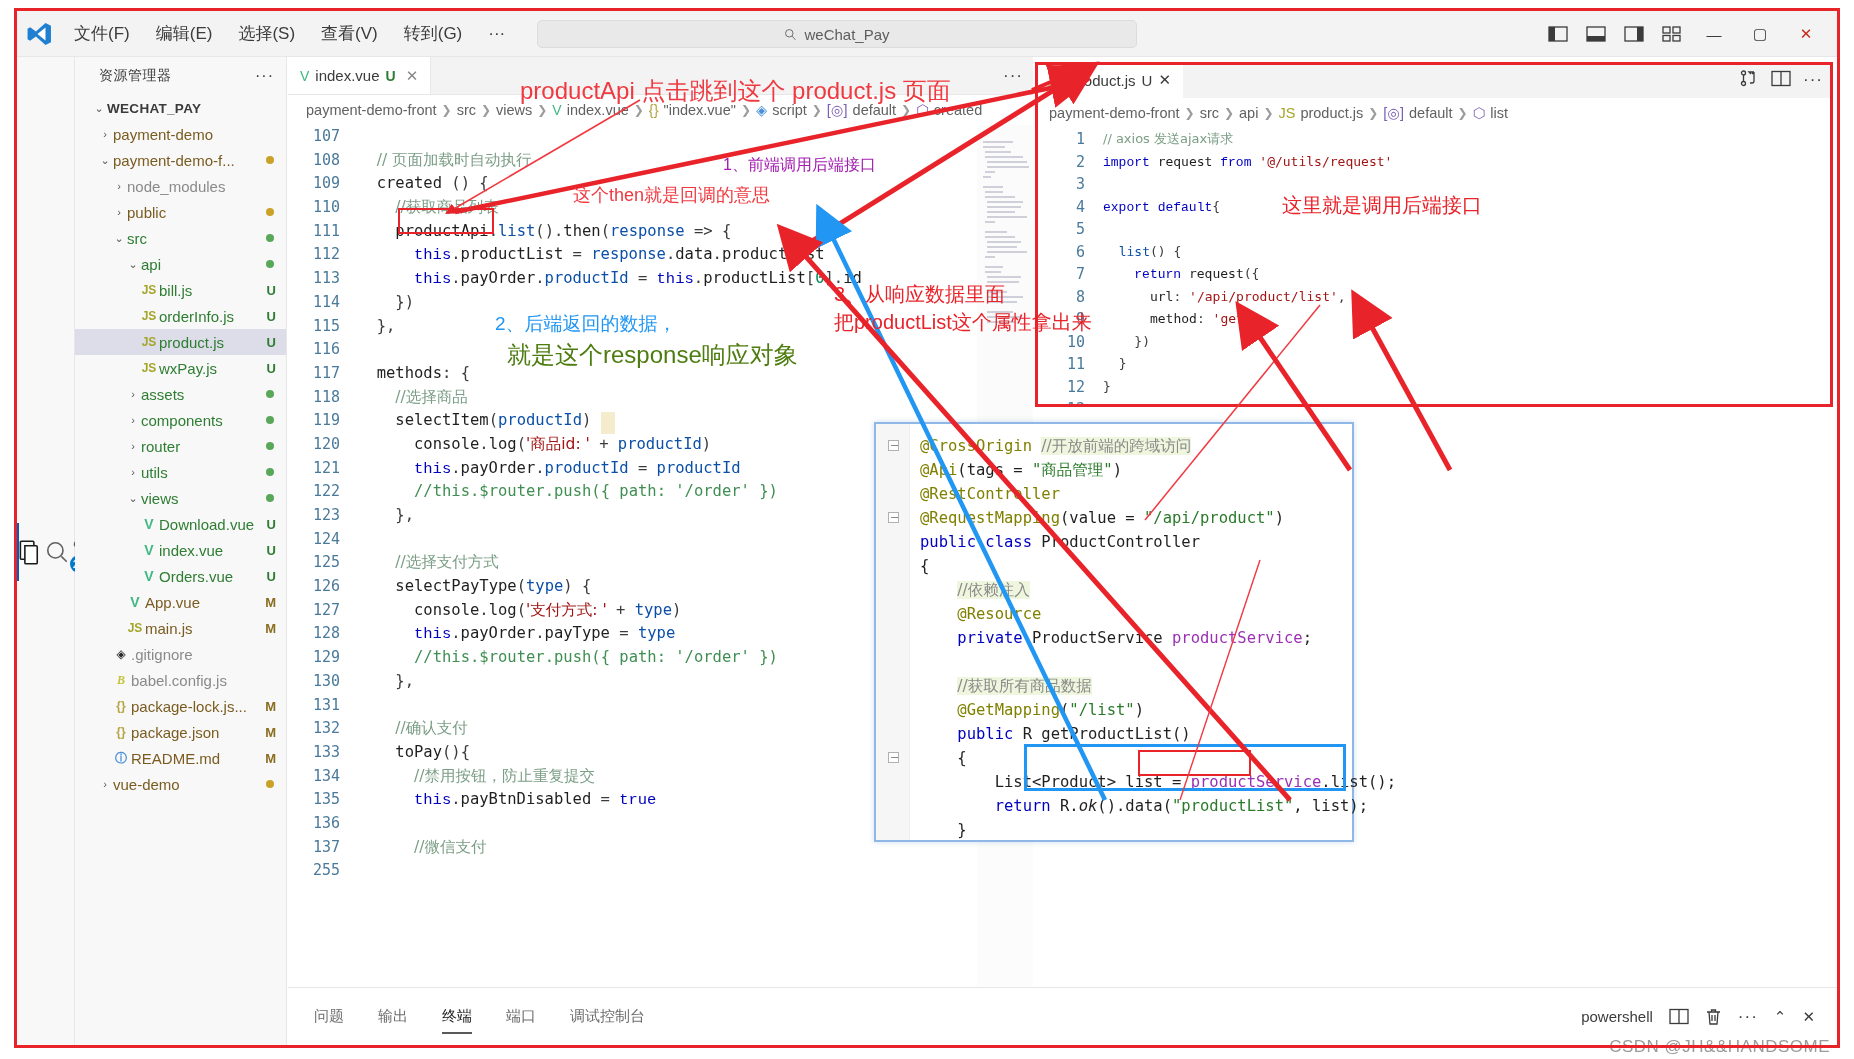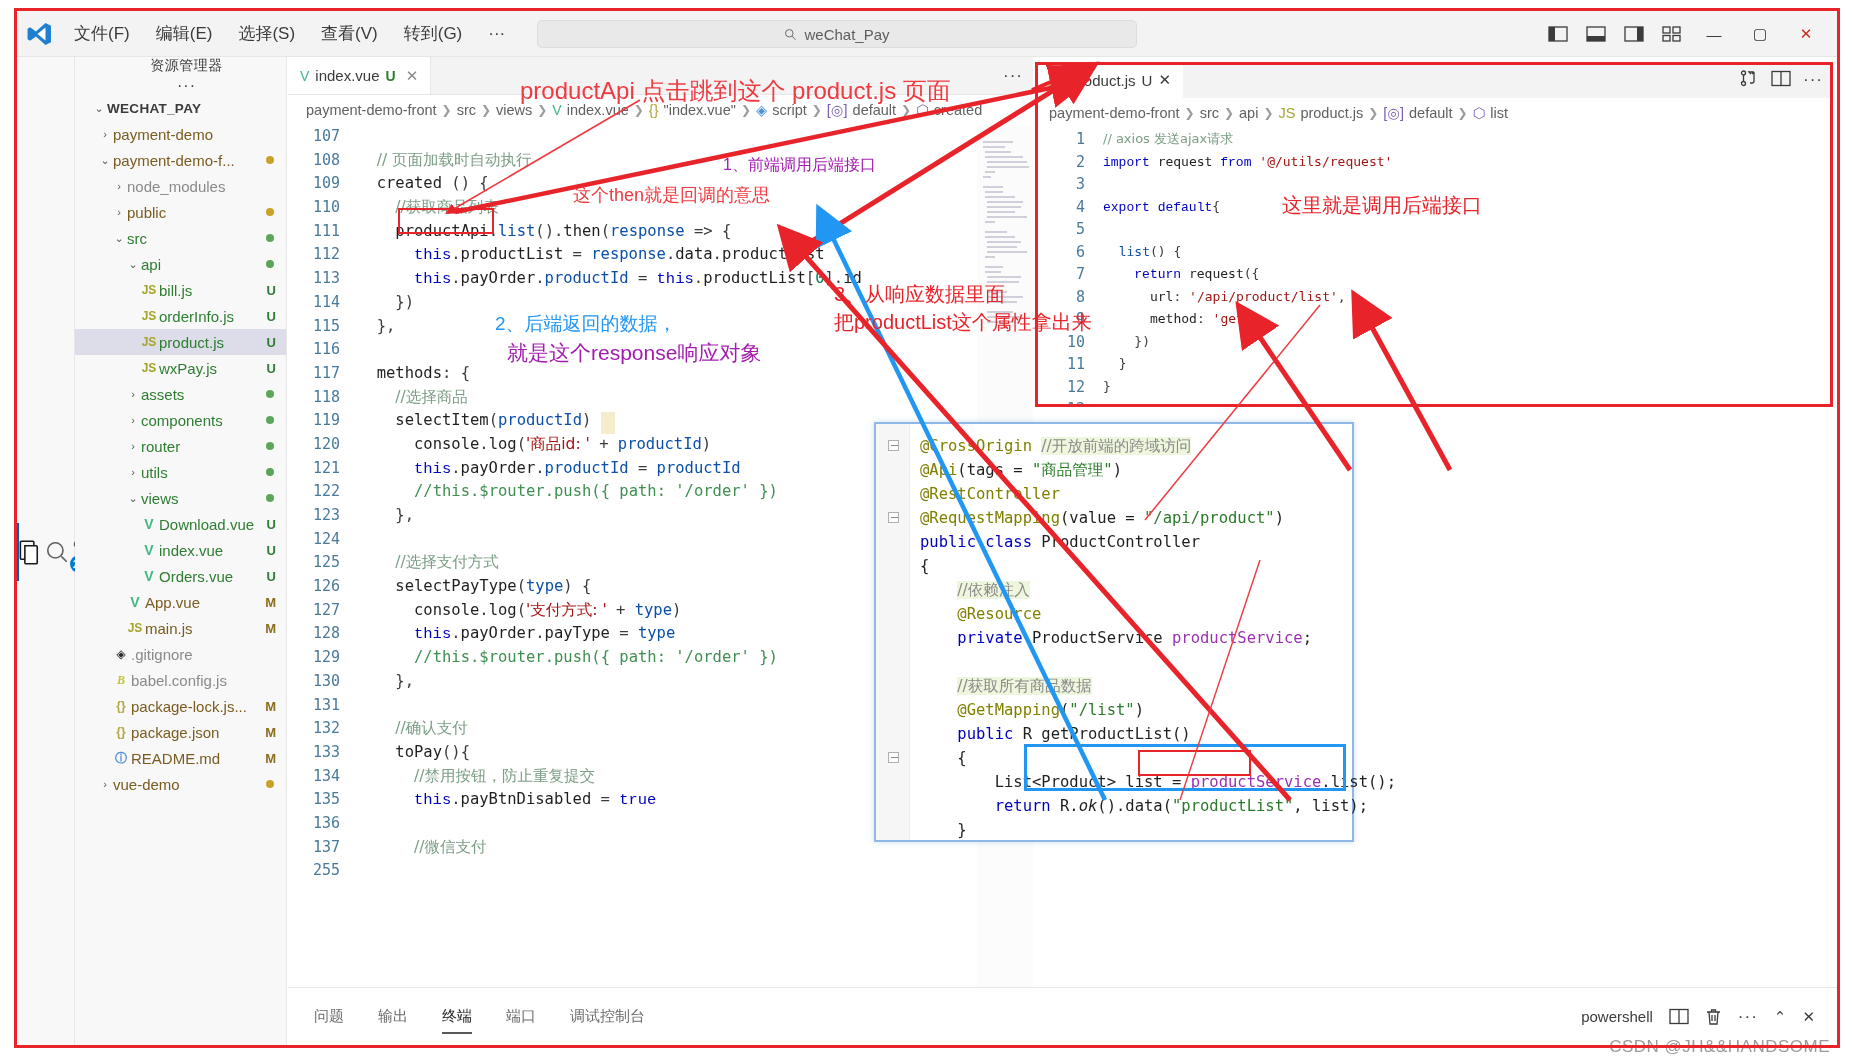--- a/index.html
+++ b/index.html
@@ -60,21 +60,21 @@
     font-size:11px; border-radius:9px; min-width:18px; height:18px; line-height:18px;
     text-align:center; padding:0 3px; font-family:"Liberation Sans",sans-serif;
   }
   .act-spacer { flex:1; }
 
   
   .sidebar {
     position:absolute; left:75px; top:57px; width:212px; height:990px;
     background:#f8f8f8; border-right:1px solid #e7e7e7; overflow:hidden;
   }
-  .side-head { height:38px; display:flex; align-items:center; justify-content:space-between; padding:0 12px 0 24px;flex-direction:column; }
+  .side-head { height:38px; display:flex; align-items:center; justify-content:space-between; padding:0 12px 0 24px; }
   .side-head-title { font-size:14px; color:#3b3b3b; letter-spacing:.5px; }
   .side-dots { color:#3b3b3b; font-size:16px; letter-spacing:1px; }
   .tree { font-size:15px; color:#3b3b3b; }
   .row { height:26px; display:flex; align-items:center; position:relative; white-space:nowrap; cursor:pointer; }
   .row.sel { background:#dcdde8; }
   .row .chev { width:16px; display:inline-block; text-align:center; font-size:11px; color:#5a5a5a; flex:none; }
   .row .fname { overflow:hidden; text-overflow:ellipsis; }
   .row .badge { position:absolute; right:10px; font-size:13px; font-weight:bold; }
   .b-U { color:#2e7d32; }
   .b-M { color:#8a6d1f; }
@@ -746,21 +746,21 @@
     <line x1="1450" y1="470" x2="1368" y2="320" stroke="#e8232a" stroke-width="5" marker-end="url(#arrR)"></line>
 
     <line x1="1032" y1="90" x2="1060" y2="78" stroke="#e8232a" stroke-width="4" marker-end="url(#arrR)"></line>
   </svg>
 
   <div id="annotations">
       <div class="ann" style="left: 520px; top: 75px; color: rgb(239, 58, 65); font-size: 24px;">productApi 点击跳到这个 product.js 页面</div>
       <div class="ann" style="left: 723px; top: 155px; color: #a21caf; font-size: 16px;">1、前端调用后端接口</div>
       <div class="ann" style="left: 573px; top: 183px; color: rgb(239, 58, 65); font-size: 18px;">这个then就是回调的意思</div>
       <div class="ann" style="left: 495px; top: 311px; color: rgb(33, 150, 243); font-size: 19px;">2、后端返回的数据，</div>
-      <div class="ann" style="left: 507px; top: 339px; color: #a21caf; font-size: 21px;">就是这个response响应对象</div>
+      <div class="ann" style="left: 507px; top: 339px; color: #4d7c0f; font-size: 24px;">就是这个response响应对象</div>
       <div class="ann" style="left: 834px; top: 281px; color: rgb(232, 35, 42); font-size: 20px;">3、从响应数据里面</div>
       <div class="ann" style="left: 834px; top: 309px; color: rgb(232, 35, 42); font-size: 20px;">把productList这个属性拿出来</div>
       <div class="ann" style="left: 1282px; top: 192px; color: rgb(232, 35, 42); font-size: 20px;">这里就是调用后端接口</div>
     </div>
 
   <div class="outer-red-frame"></div>
   <div class="watermark">CSDN @JH&amp;&amp;HANDSOME</div>
 </div>
 
 </body></html>

